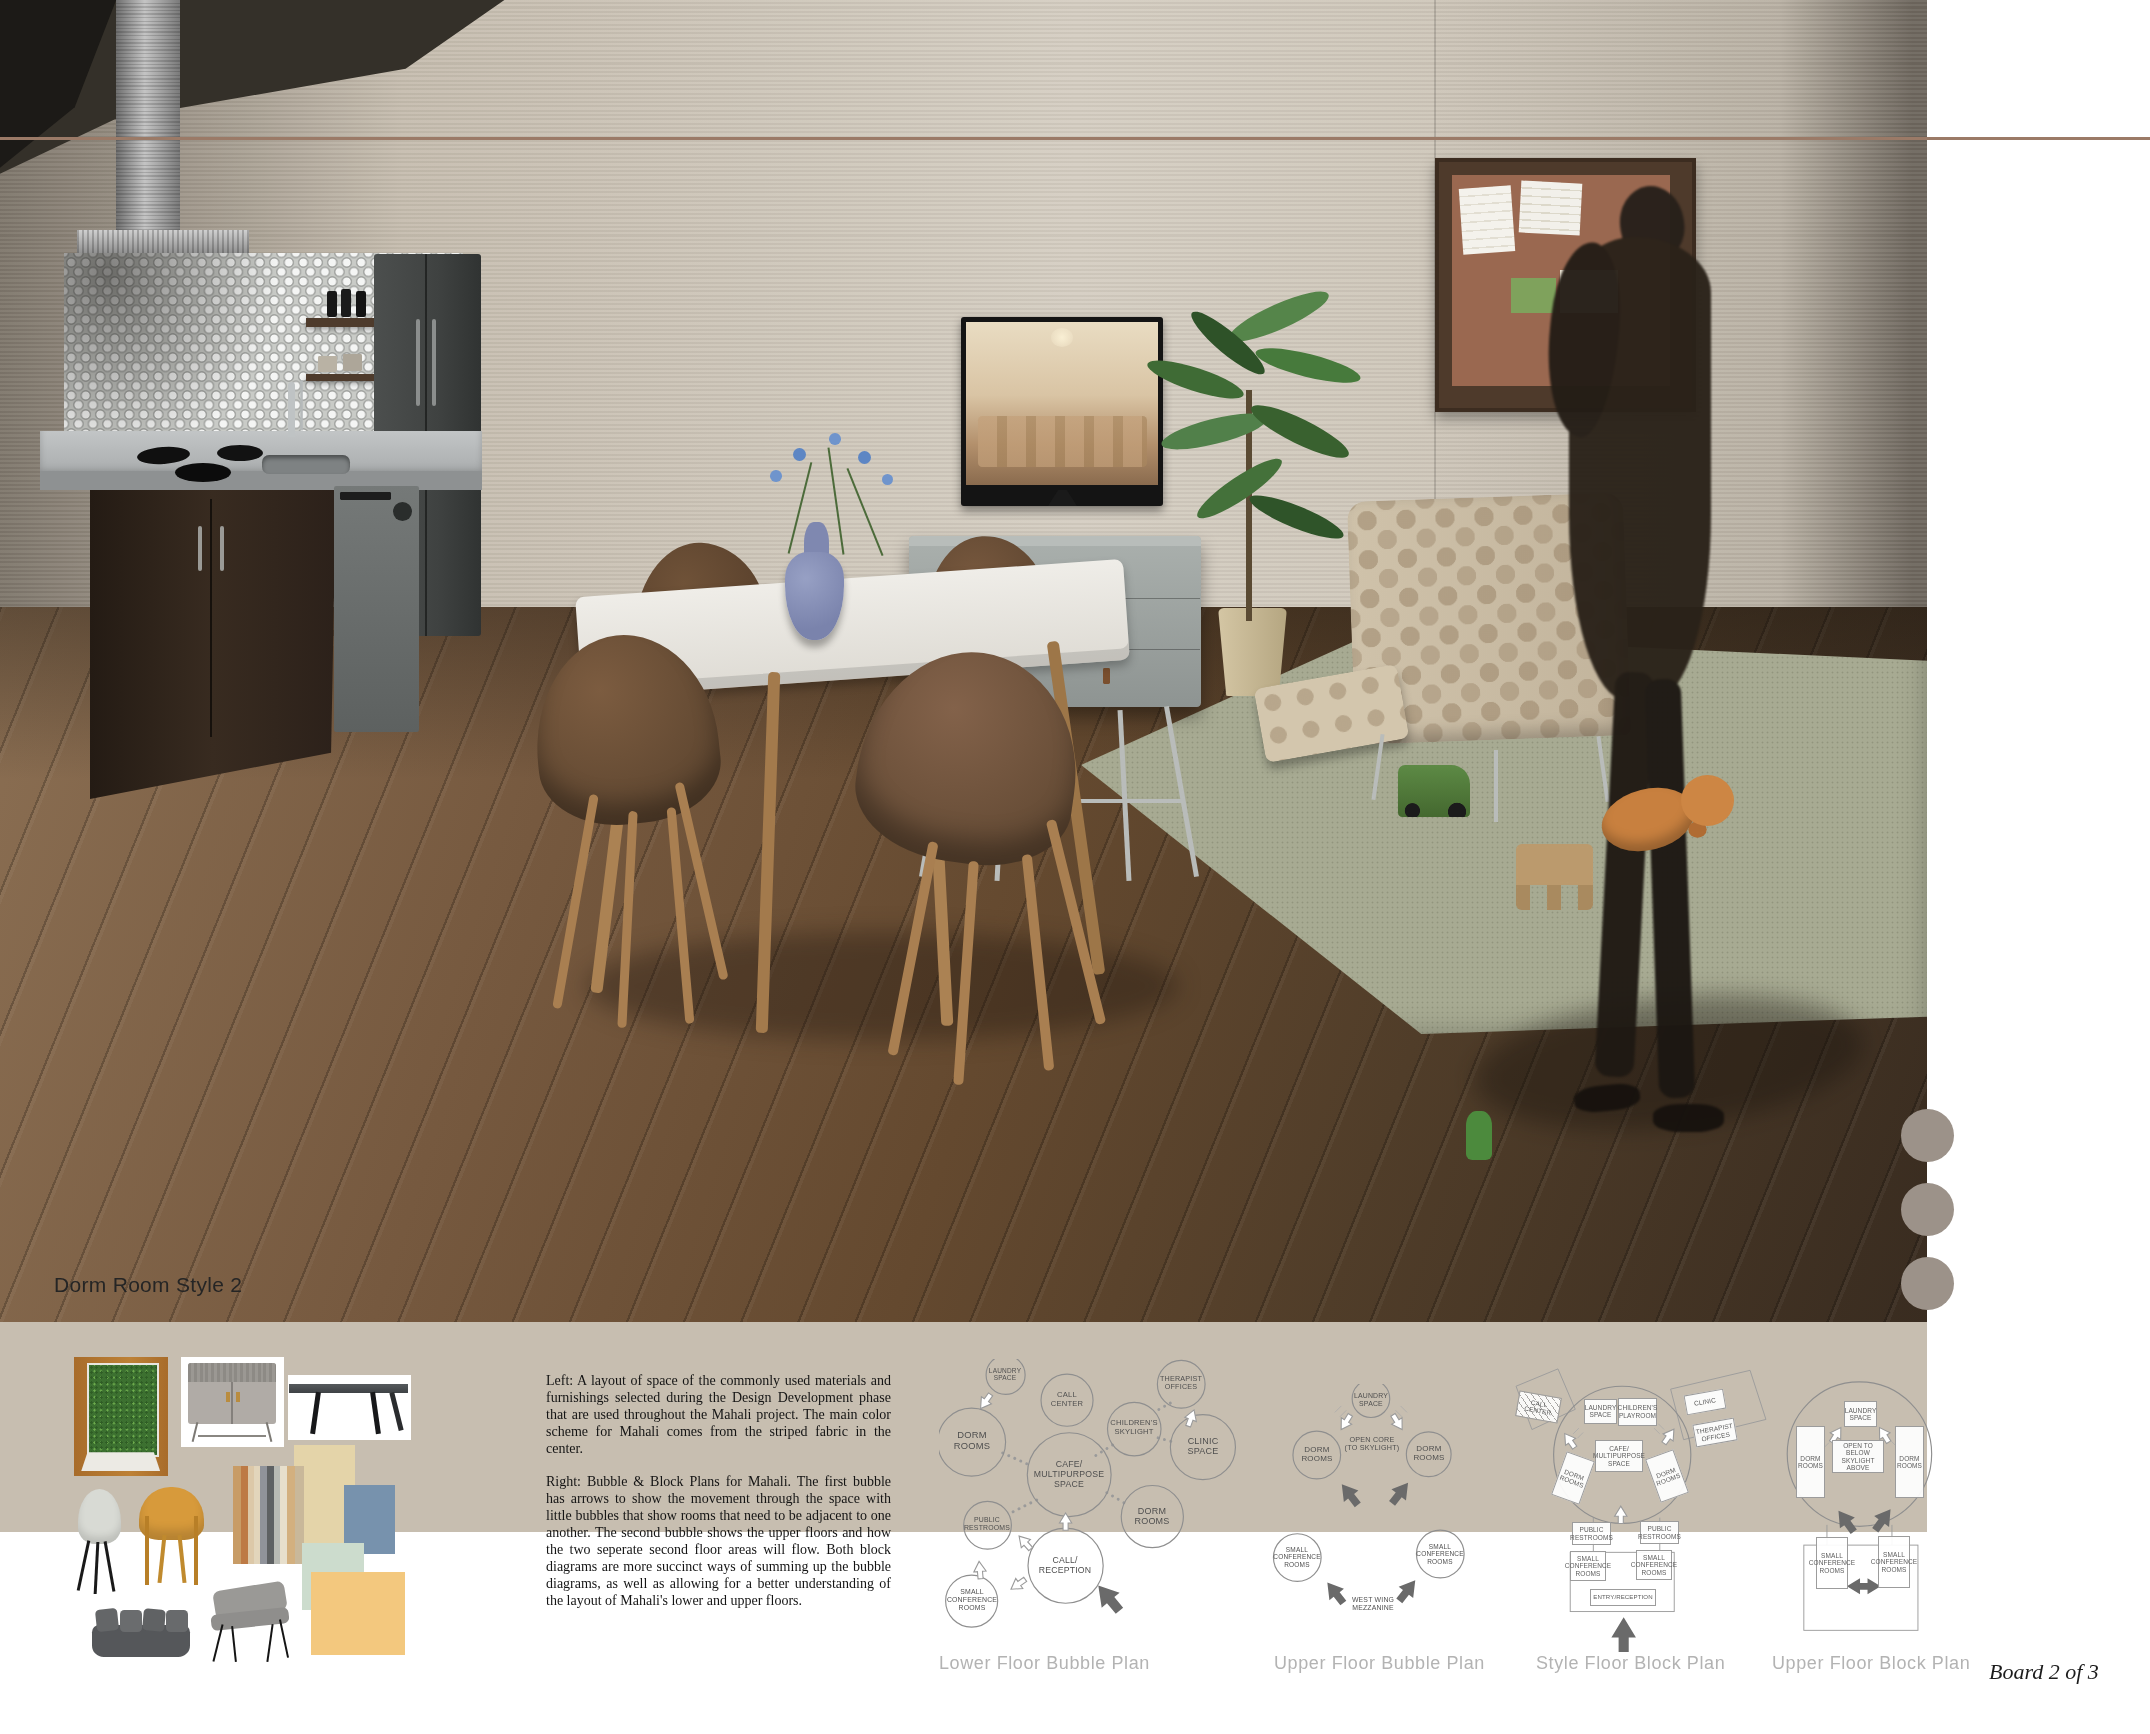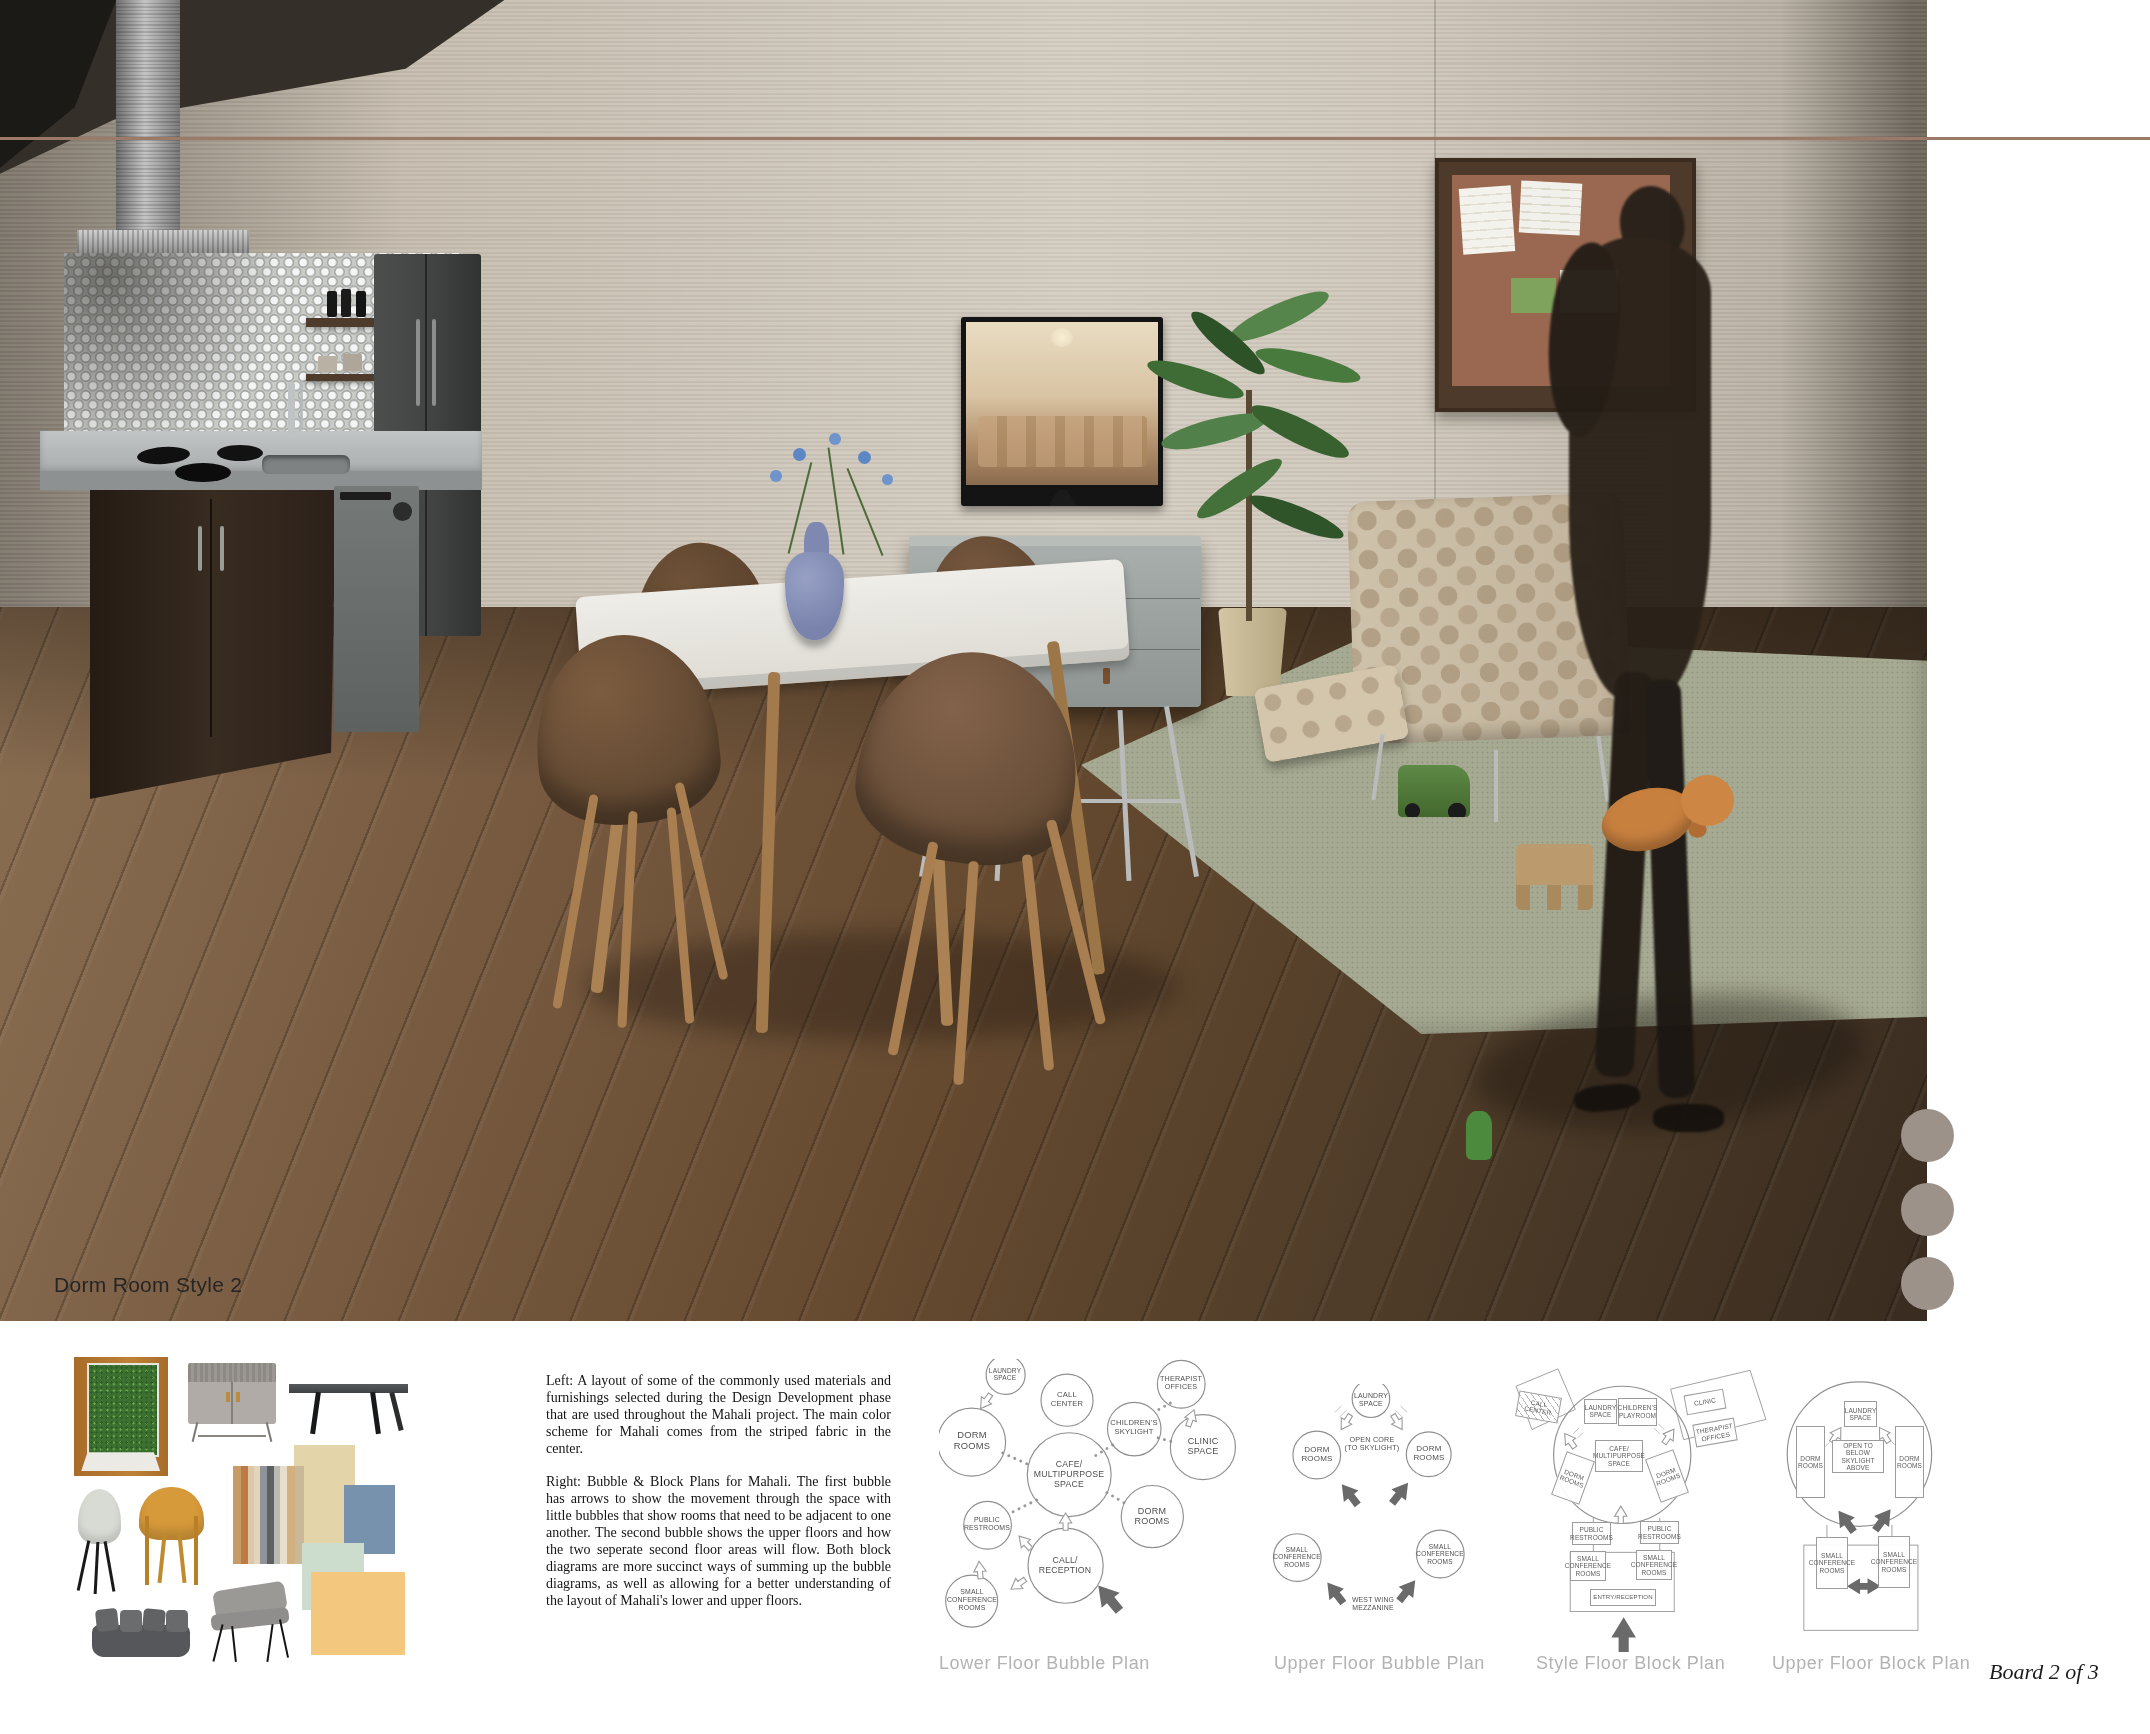--- a/index.html
+++ b/index.html
@@ -1,20 +1,20 @@
 <!DOCTYPE html>
 <html style="font-size:11.6px"><head>
 <meta charset="utf-8">
 <style>
   html,body{margin:0;padding:0;background:#ffffff;}
   .board{position:relative;width:2151px;height:1734px;background:#fff;overflow:hidden;
          font-family:"Liberation Sans",sans-serif;}
   .a{position:absolute;}
   
-  #render{position:absolute;left:0;top:0;width:1927px;height:1321px;overflow:hidden;background:#c7beb0;}
+  #render{position:absolute;left:0;top:0;width:1927px;height:1532px;overflow:hidden;background:#c7beb0;}
   .walltex{background:repeating-linear-gradient(180deg,rgba(255,255,255,.05) 0 2.2px,rgba(0,0,0,.04) 2.2px 4.3px);}
   .leg{position:absolute;background:#a97f51;border-radius:4.3px;}
   .mleg{position:absolute;background:#b9bcba;}
   
   .swatch{position:absolute;}
   
   .para{font-family:"Liberation Serif",serif;font-size:14px;line-height:17px;color:#141414;
         text-align:justify;margin:0 0 16px 0;}
   .cap{position:absolute;font-family:"Liberation Sans",sans-serif;font-weight:400;font-size:18px;
        color:#b3b3b3;letter-spacing:0.6px;white-space:nowrap;}
@@ -275,21 +275,21 @@
       <div class="a" style="left:5.8px;top:0;width:72px;height:29px;background:#9a9996;border-radius:7.2px;transform:rotate(-9deg);"></div>
       <div class="a" style="left:2.9px;top:24.6px;width:78px;height:16px;background:#8f8e8c;border-radius:5.8px;transform:rotate(-6deg);"></div>
       <div class="a" style="left:8.7px;top:38px;width:2.2px;height:38px;background:#141414;transform:rotate(14deg);"></div>
       <div class="a" style="left:24.6px;top:40px;width:2.2px;height:36px;background:#141414;transform:rotate(-6deg);"></div>
       <div class="a" style="left:61px;top:38px;width:2.2px;height:38px;background:#141414;transform:rotate(8deg);"></div>
       <div class="a" style="left:75px;top:33px;width:2.2px;height:39px;background:#141414;transform:rotate(-12deg);"></div>
     </div>
   </div>
 
   <div class="a" style="left:546px;top:1372px;width:345px;">
-    <p class="para">Left: A layout of some of the commonly used materials and furnishings selected during the Design Development phase that are used throughout the Mahali project. The main color scheme for Mahali comes from the striped fabric in the center.</p>
+    <p class="para">Left: A layout of space of the commonly used materials and furnishings selected during the Design Development phase that are used throughout the Mahali project. The main color scheme for Mahali comes from the striped fabric in the center.</p>
     <p class="para">Right: Bubble &amp; Block Plans for Mahali. The first bubble has arrows to show the movement through the space with little bubbles that show rooms that need to be adjacent to one another. The second bubble shows the upper floors and how the two seperate second floor areas will flow. Both block diagrams are more succinct ways of summing up the bubble diagrams, as well as allowing for a better understanding of the layout of Mahali's lower and upper floors.</p>
   </div>
 
   <div class="diag" style="left:939px;top:1359px;width:311px;height:318px;">
     <svg width="311" height="318" viewBox="0 0 430 440" style="position:absolute;left:0;top:0;">
       <path class="dots" d="M88 130 L128 148"></path>
       <path class="dots" d="M135 195 L97 214"></path>
       <path class="dots" d="M232 185 L256 199"></path>
       <path class="dots" d="M240 119 L216 134"></path>
       <path class="dots" d="M303 109 L321 114"></path>

